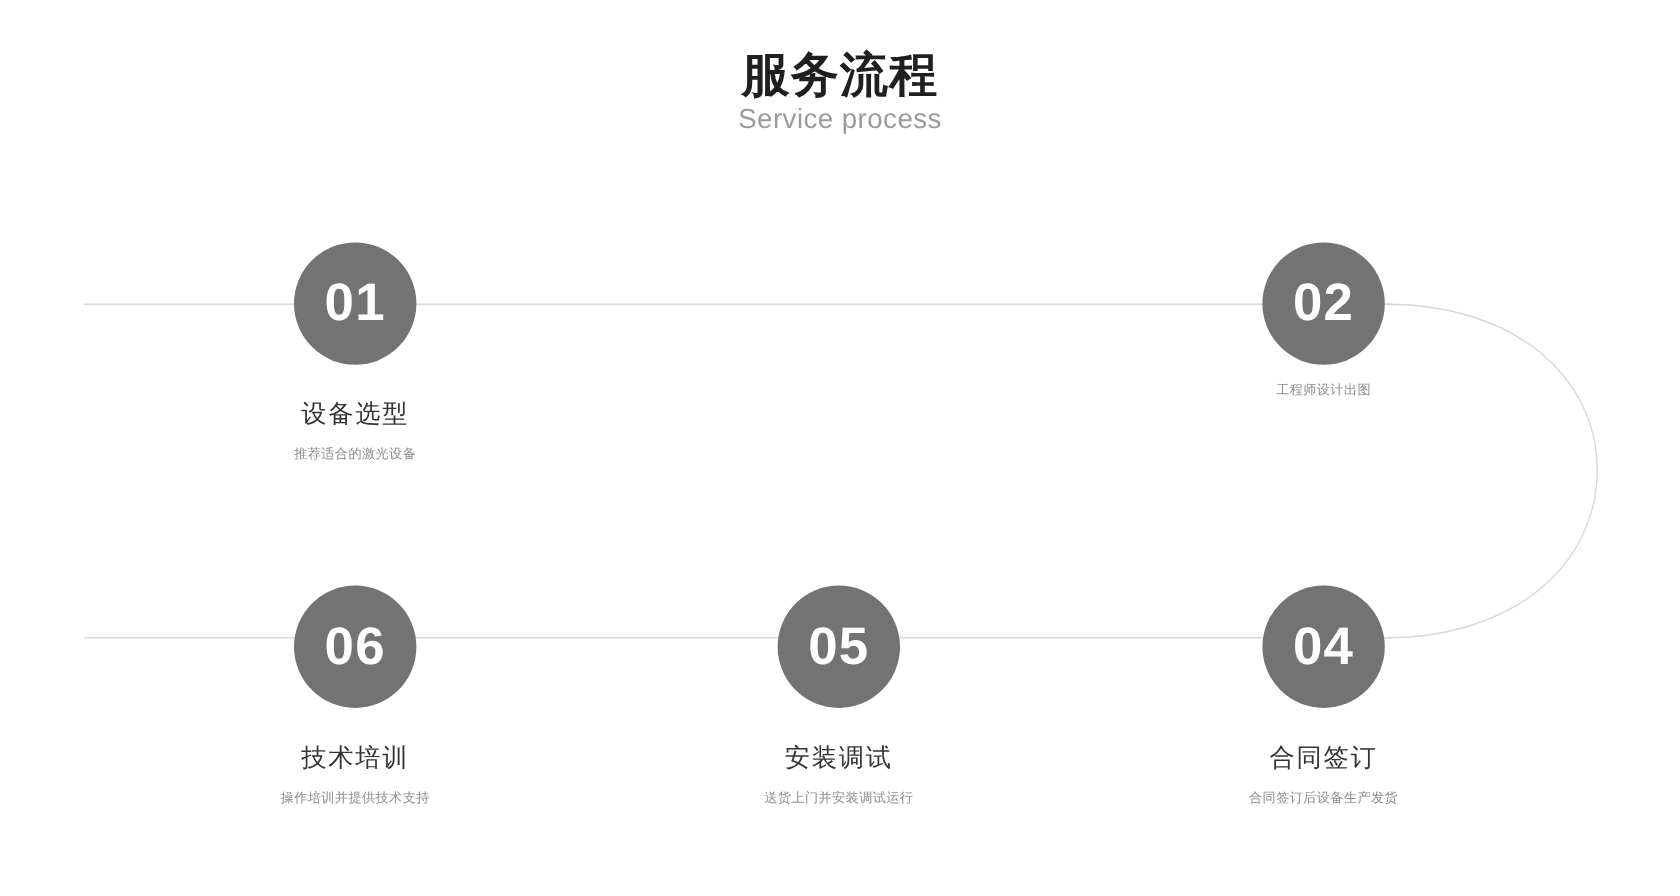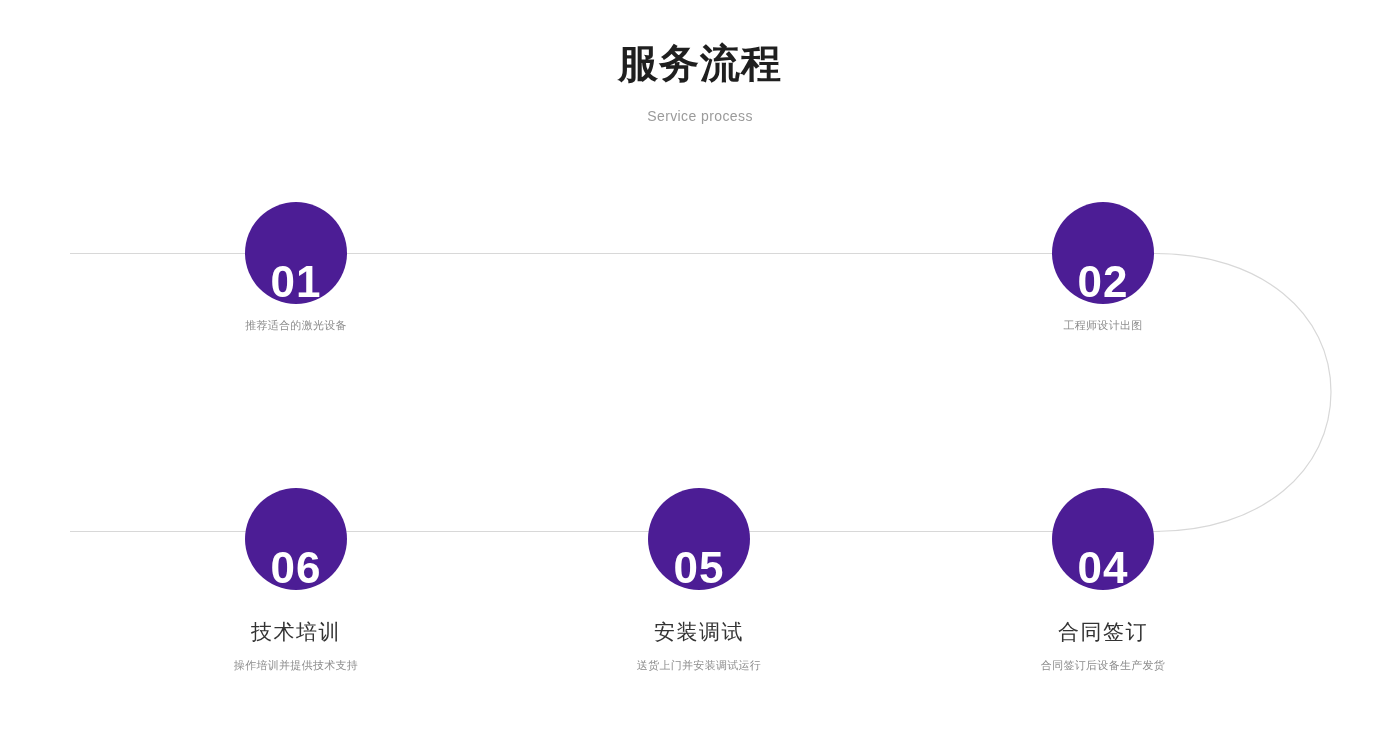--- a/index.html
+++ b/index.html
@@ -31,22 +31,22 @@
 
   .page-title {
     font-size: 40px;
     font-weight: bold;
     color: #1f1f1f;
     letter-spacing: 1px;
     line-height: 1.15;
   }
 
   .page-subtitle {
-    margin-top: 22px;
-    font-size: 14px;
+    margin-top: 0;
+    font-size: 23px;
     font-weight: normal;
     color: #9b9b9b;
     letter-spacing: 0.4px;
   }
 
   
   .connector-layer {
     position: absolute;
     top: 0;
     left: 0;
@@ -68,23 +68,23 @@
     position: absolute;
     width: 300px;
     text-align: center;
   }
 
   .step-circle {
     width: 102px;
     height: 102px;
     margin: 0 auto;
     border-radius: 50%;
-    background: #4c1d95;
+    background: #737373;
     display: flex;
-    align-items: flex-end;
+    align-items: center;
     justify-content: center;
     position: relative;
     z-index: 3;
   }
 
   .step-number {
     font-size: 44px;
     font-weight: bold;
     color: #ffffff;
     letter-spacing: 1px;
@@ -133,20 +133,21 @@
     <line x1="70" y1="531.5" x2="1160" y2="531.5" stroke="#d8d8d8" stroke-width="1.2"></line>
     <path d="M 1155 253.5 C 1262 253.5 1331 314 1331 392 C 1331 470 1262 531.5 1155 531.5" fill="none" stroke="#d8d8d8" stroke-width="1.2"></path>
   </svg>
 
   <div class="steps-area">
 
     <div class="step row-top col-a">
       <div class="step-circle">
         <span class="step-number">01</span>
       </div>
+      <div class="step-title">设备选型</div>
       <div class="step-desc">推荐适合的激光设备</div>
     </div>
 
 
     <div class="step row-top col-c">
       <div class="step-circle">
         <span class="step-number">02</span>
       </div>
       <div class="step-desc">工程师设计出图</div>
     </div>

